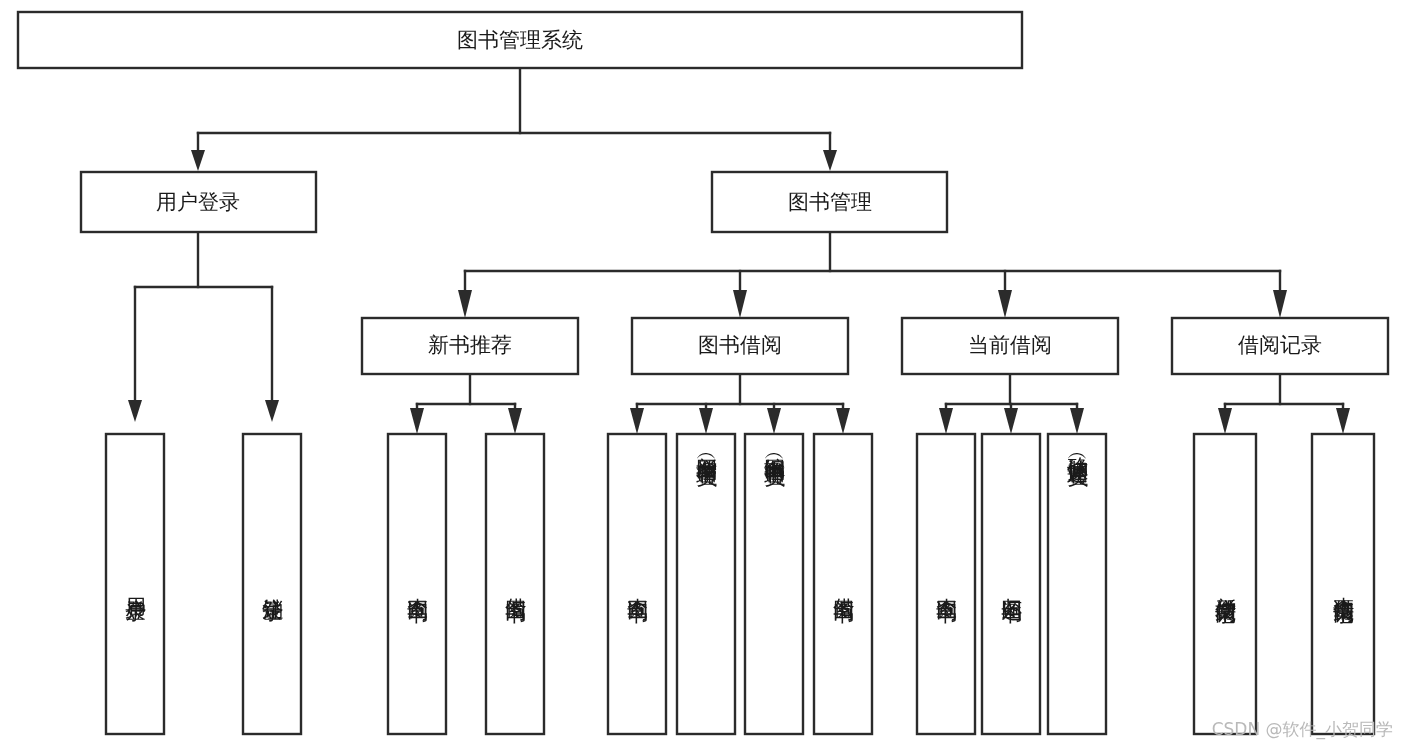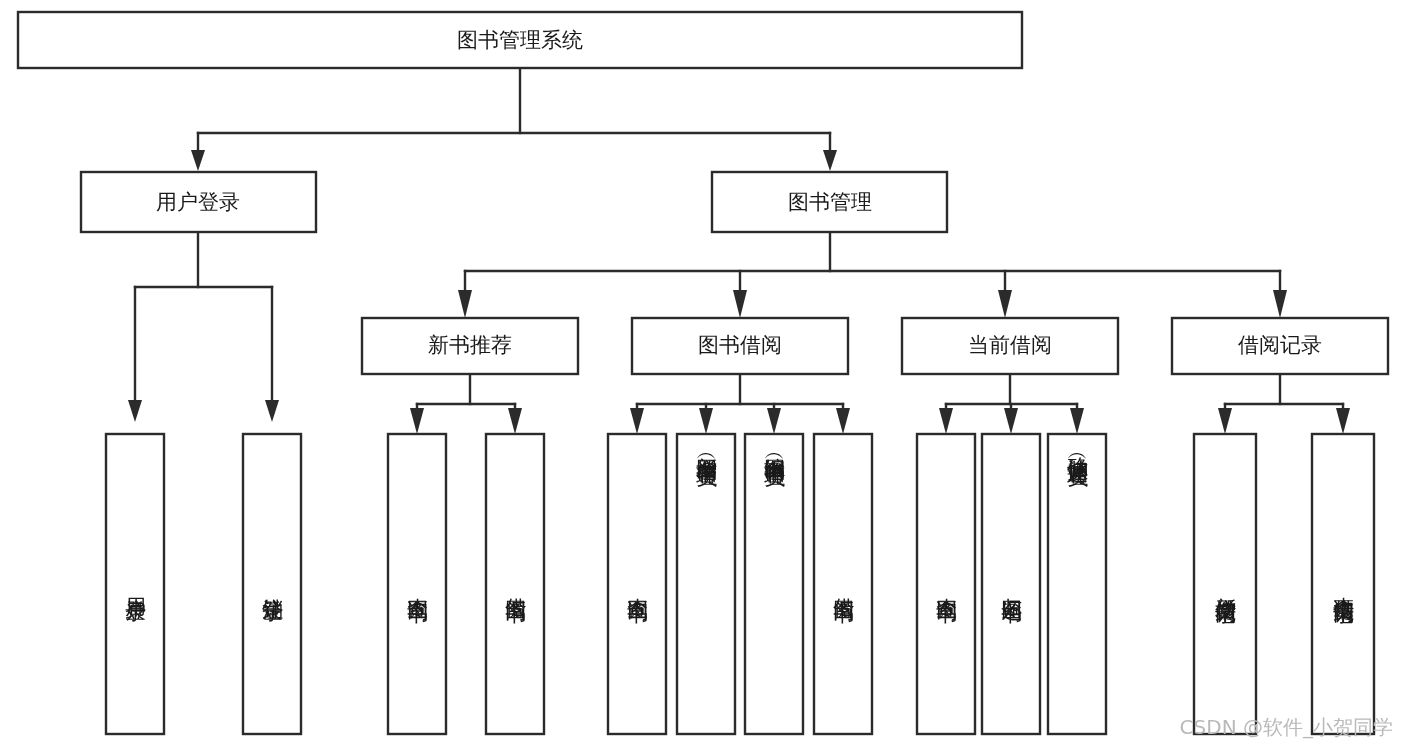--- a/index.html
+++ b/index.html
@@ -63,21 +63,21 @@
     color: #1a1a1a;
     letter-spacing: 1.5px;
     white-space: nowrap;
     text-align: center;
   }
   .watermark {
     position: absolute;
     right: 12px;
     bottom: 6px;
     font-family: "DejaVu Sans", "Liberation Sans", sans-serif;
-    font-size: 20px;
+    font-size: 17px;
     color: #b9b9b9;
     white-space: nowrap;
     user-select: none;
   }
 </style>
 </head>
 <body>
 
 <div id="diagram-root">
 

